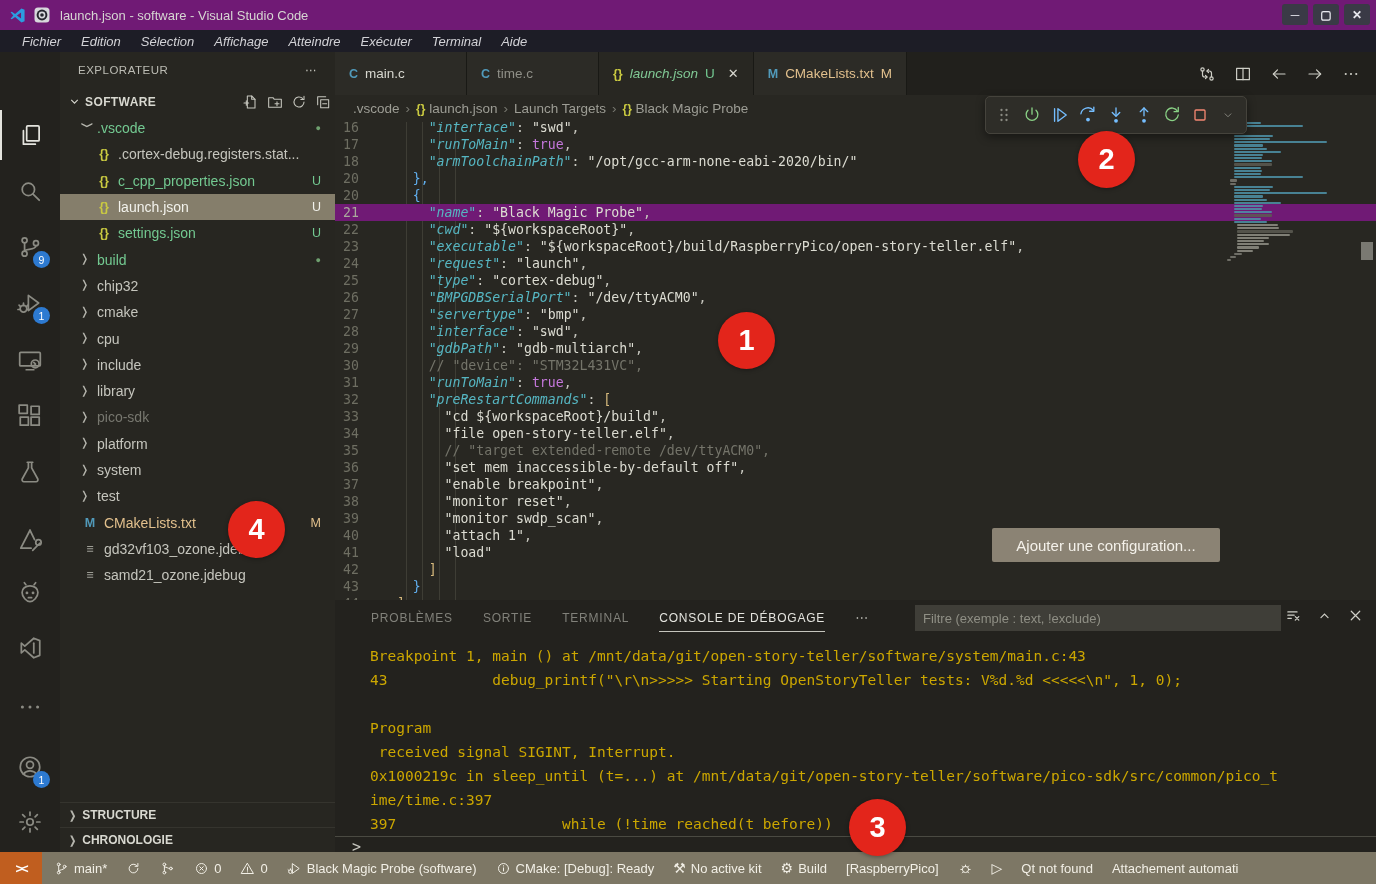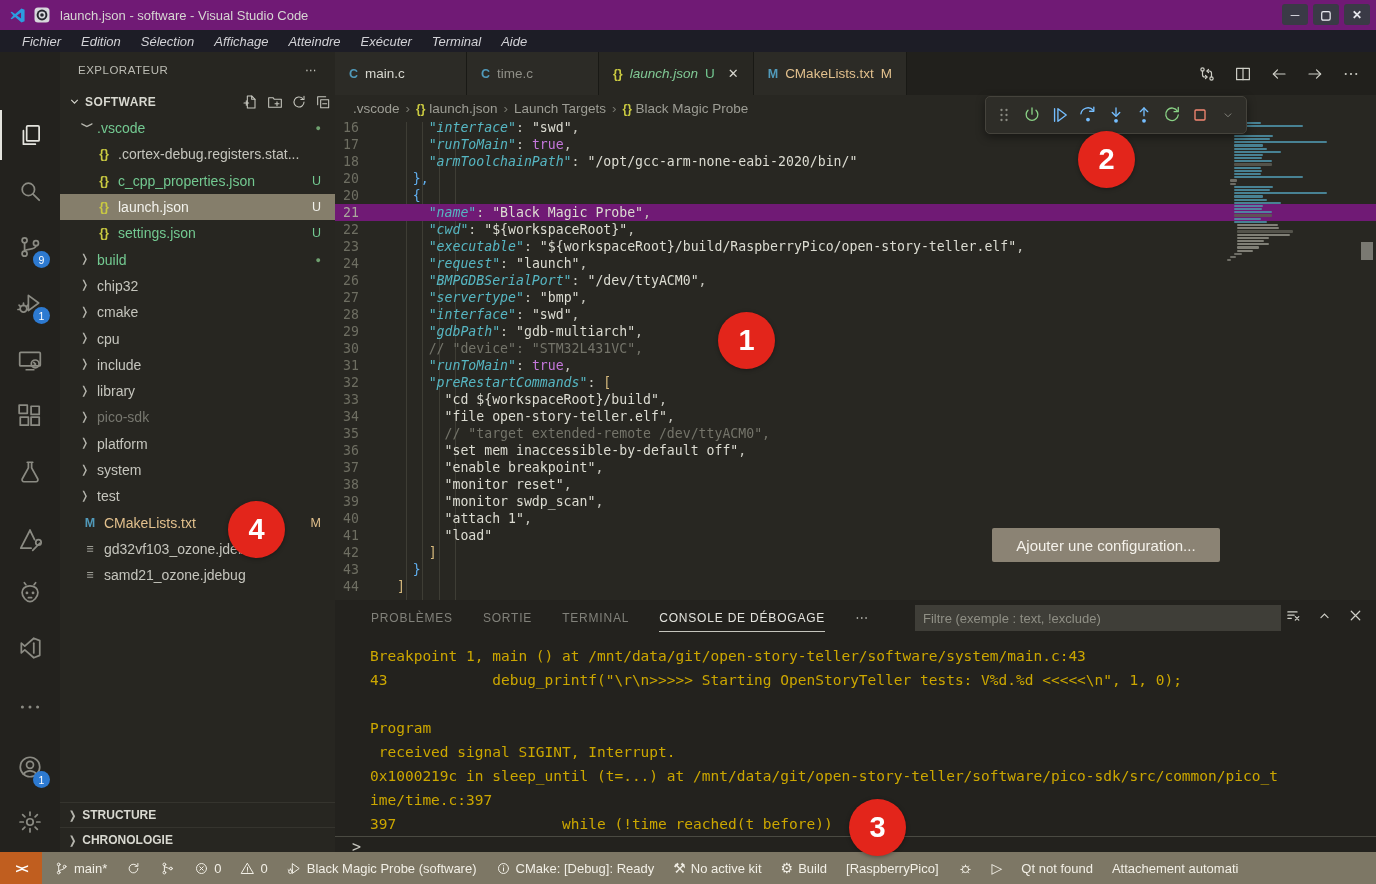--- a/index.html
+++ b/index.html
@@ -483,20 +483,22 @@
         <div class="code-line ">
        <span class="ln">20</span><span class="ct">    <span class="tk-u">{</span></span></div>
         <div class="code-line cur">
        <span class="ln">21</span><span class="ct">      <span class="tk-k">"name"</span><span class="tk-p">: </span><span class="tk-s">"Black Magic Probe"</span><span class="tk-p">,</span></span></div>
         <div class="code-line ">
        <span class="ln">22</span><span class="ct">      <span class="tk-k">"cwd"</span><span class="tk-p">: </span><span class="tk-s">"${workspaceRoot}"</span><span class="tk-p">,</span></span></div>
         <div class="code-line ">
        <span class="ln">23</span><span class="ct">      <span class="tk-k">"executable"</span><span class="tk-p">: </span><span class="tk-s">"${workspaceRoot}/build/RaspberryPico/open-story-teller.elf"</span><span class="tk-p">,</span></span></div>
         <div class="code-line ">
        <span class="ln">24</span><span class="ct">      <span class="tk-k">"request"</span><span class="tk-p">: </span><span class="tk-s">"launch"</span><span class="tk-p">,</span></span></div>
+        <div class="code-line ">
+       <span class="ln">25</span><span class="ct">      <span class="tk-k">"type"</span><span class="tk-p">: </span><span class="tk-s">"cortex-debug"</span><span class="tk-p">,</span></span></div>
         <div class="code-line ">
        <span class="ln">26</span><span class="ct">      <span class="tk-k">"BMPGDBSerialPort"</span><span class="tk-p">: </span><span class="tk-s">"/dev/ttyACM0"</span><span class="tk-p">,</span></span></div>
         <div class="code-line ">
        <span class="ln">27</span><span class="ct">      <span class="tk-k">"servertype"</span><span class="tk-p">: </span><span class="tk-s">"bmp"</span><span class="tk-p">,</span></span></div>
         <div class="code-line ">
        <span class="ln">28</span><span class="ct">      <span class="tk-k">"interface"</span><span class="tk-p">: </span><span class="tk-s">"swd"</span><span class="tk-p">,</span></span></div>
         <div class="code-line ">
        <span class="ln">29</span><span class="ct">      <span class="tk-k">"gdbPath"</span><span class="tk-p">: </span><span class="tk-s">"gdb-multiarch"</span><span class="tk-p">,</span></span></div>
         <div class="code-line ">
        <span class="ln">30</span><span class="ct">      <span class="tk-c">// "device": "STM32L431VC",</span></span></div>

